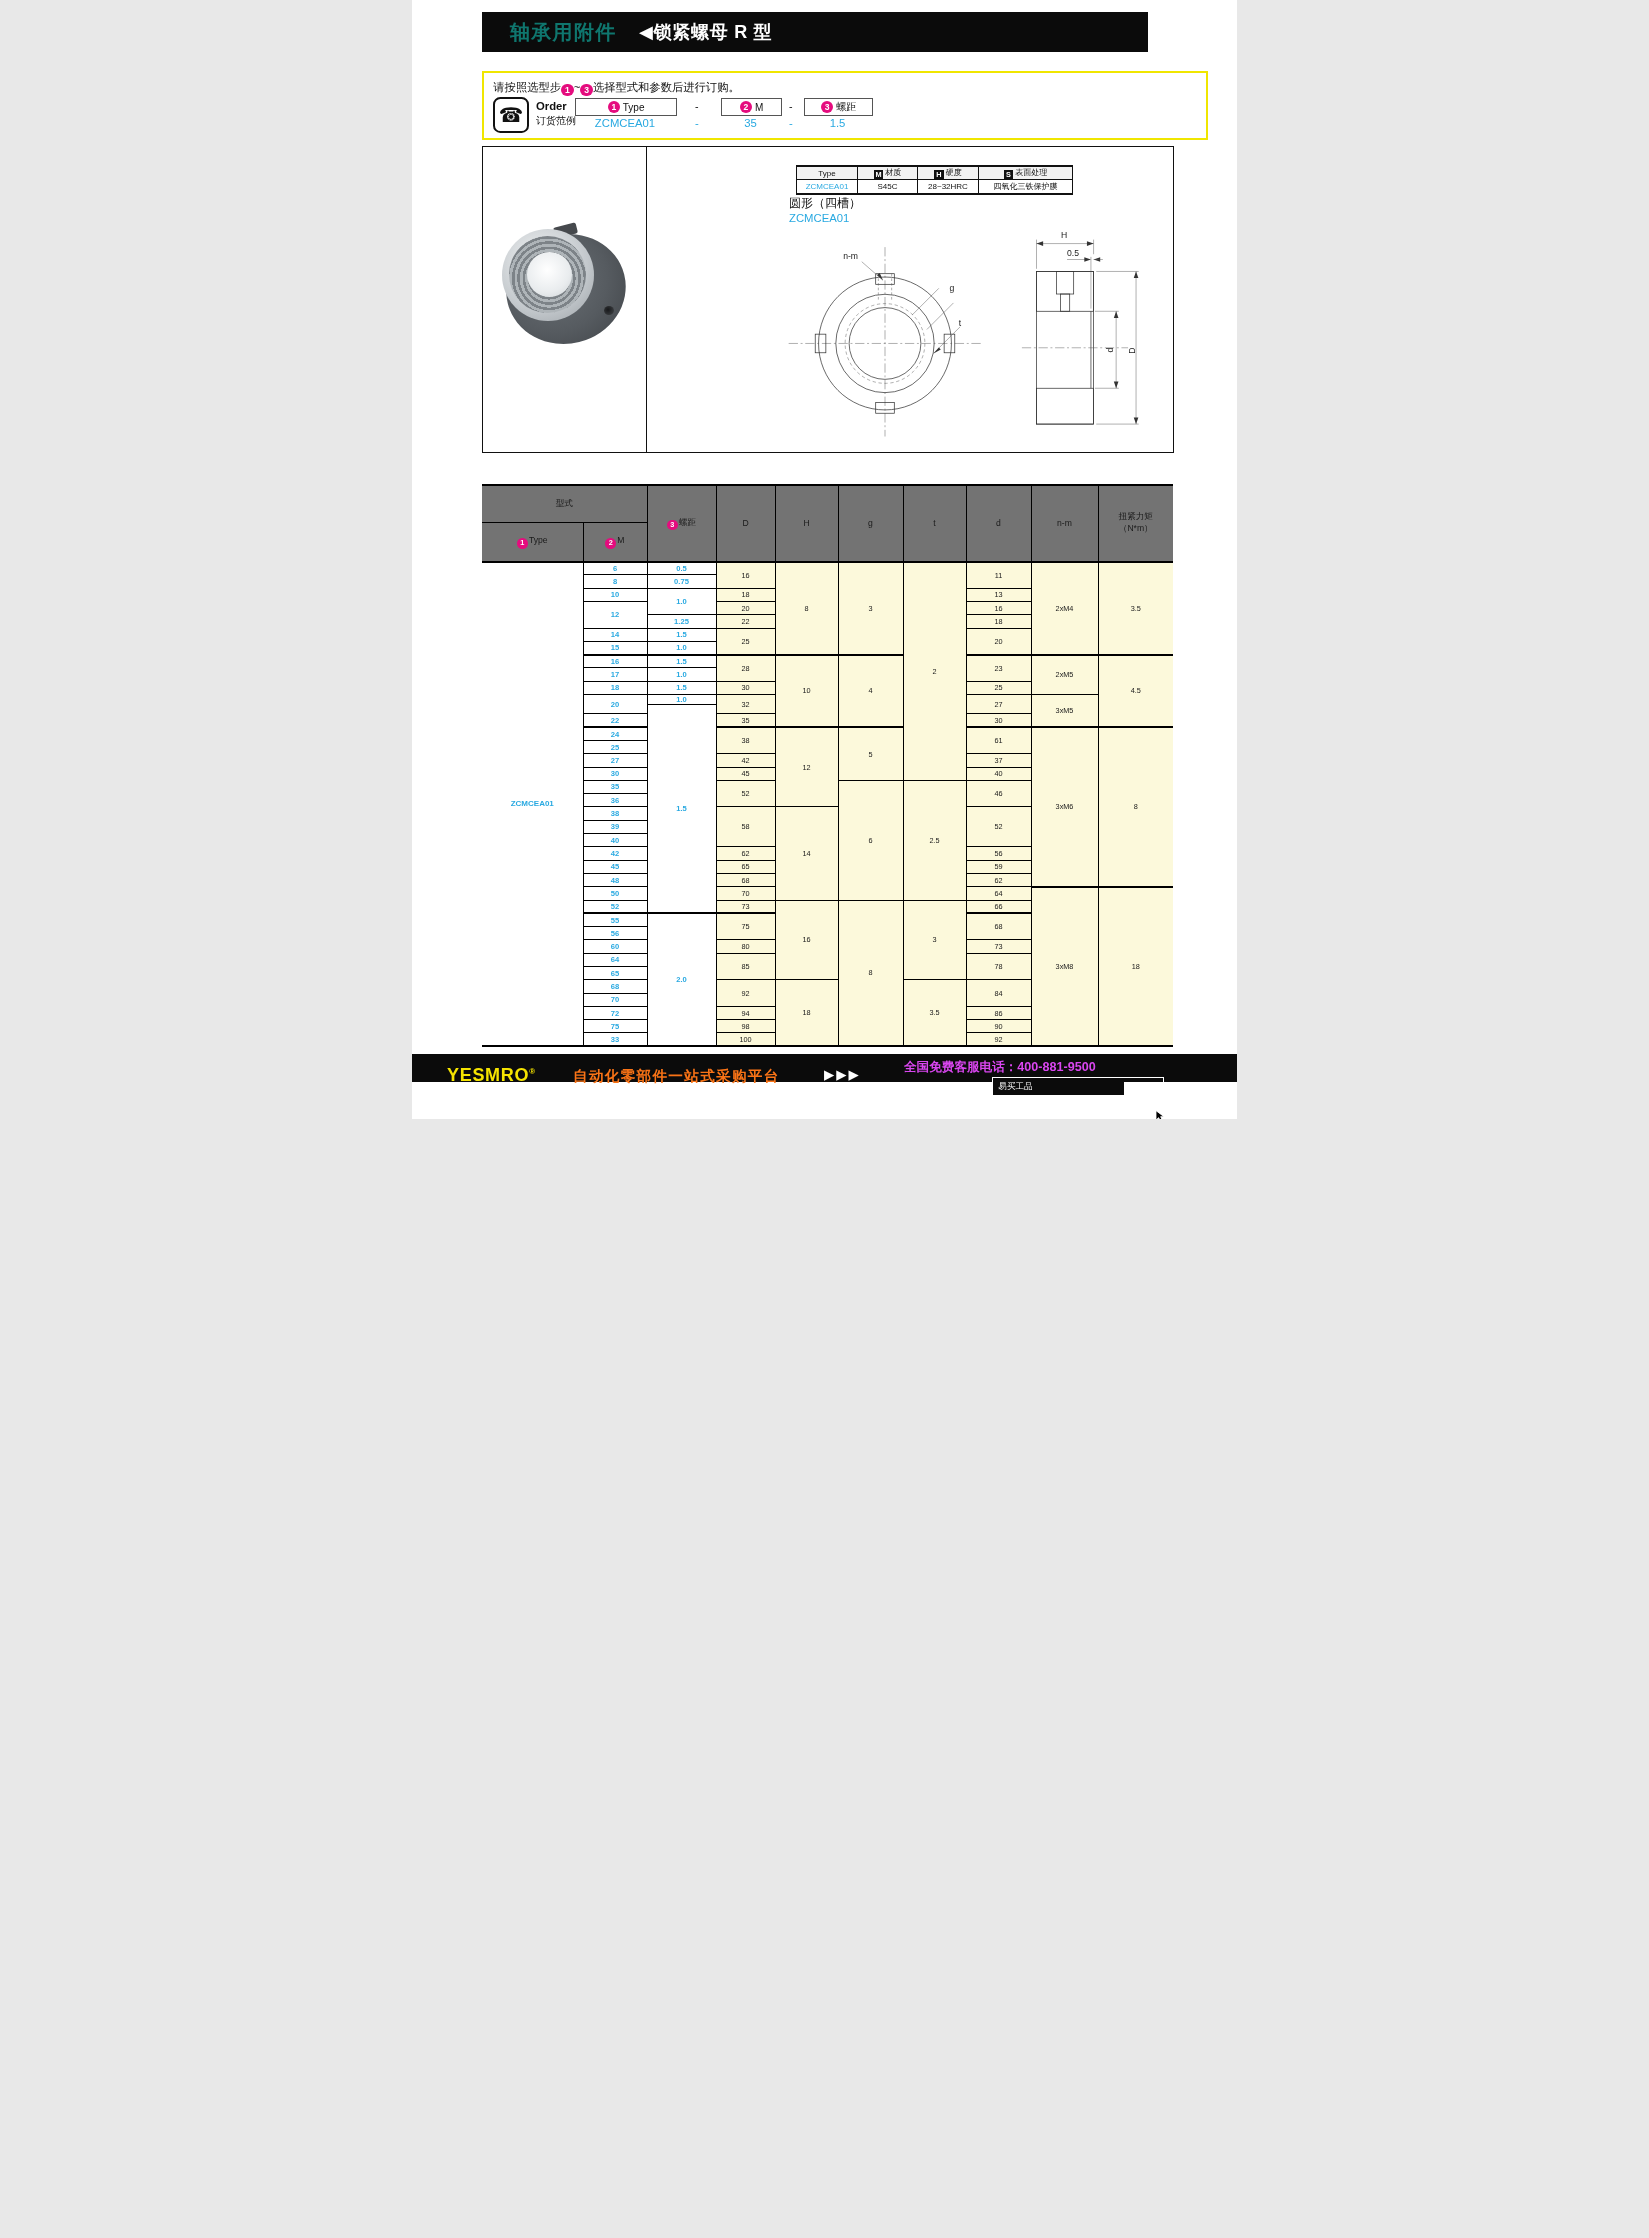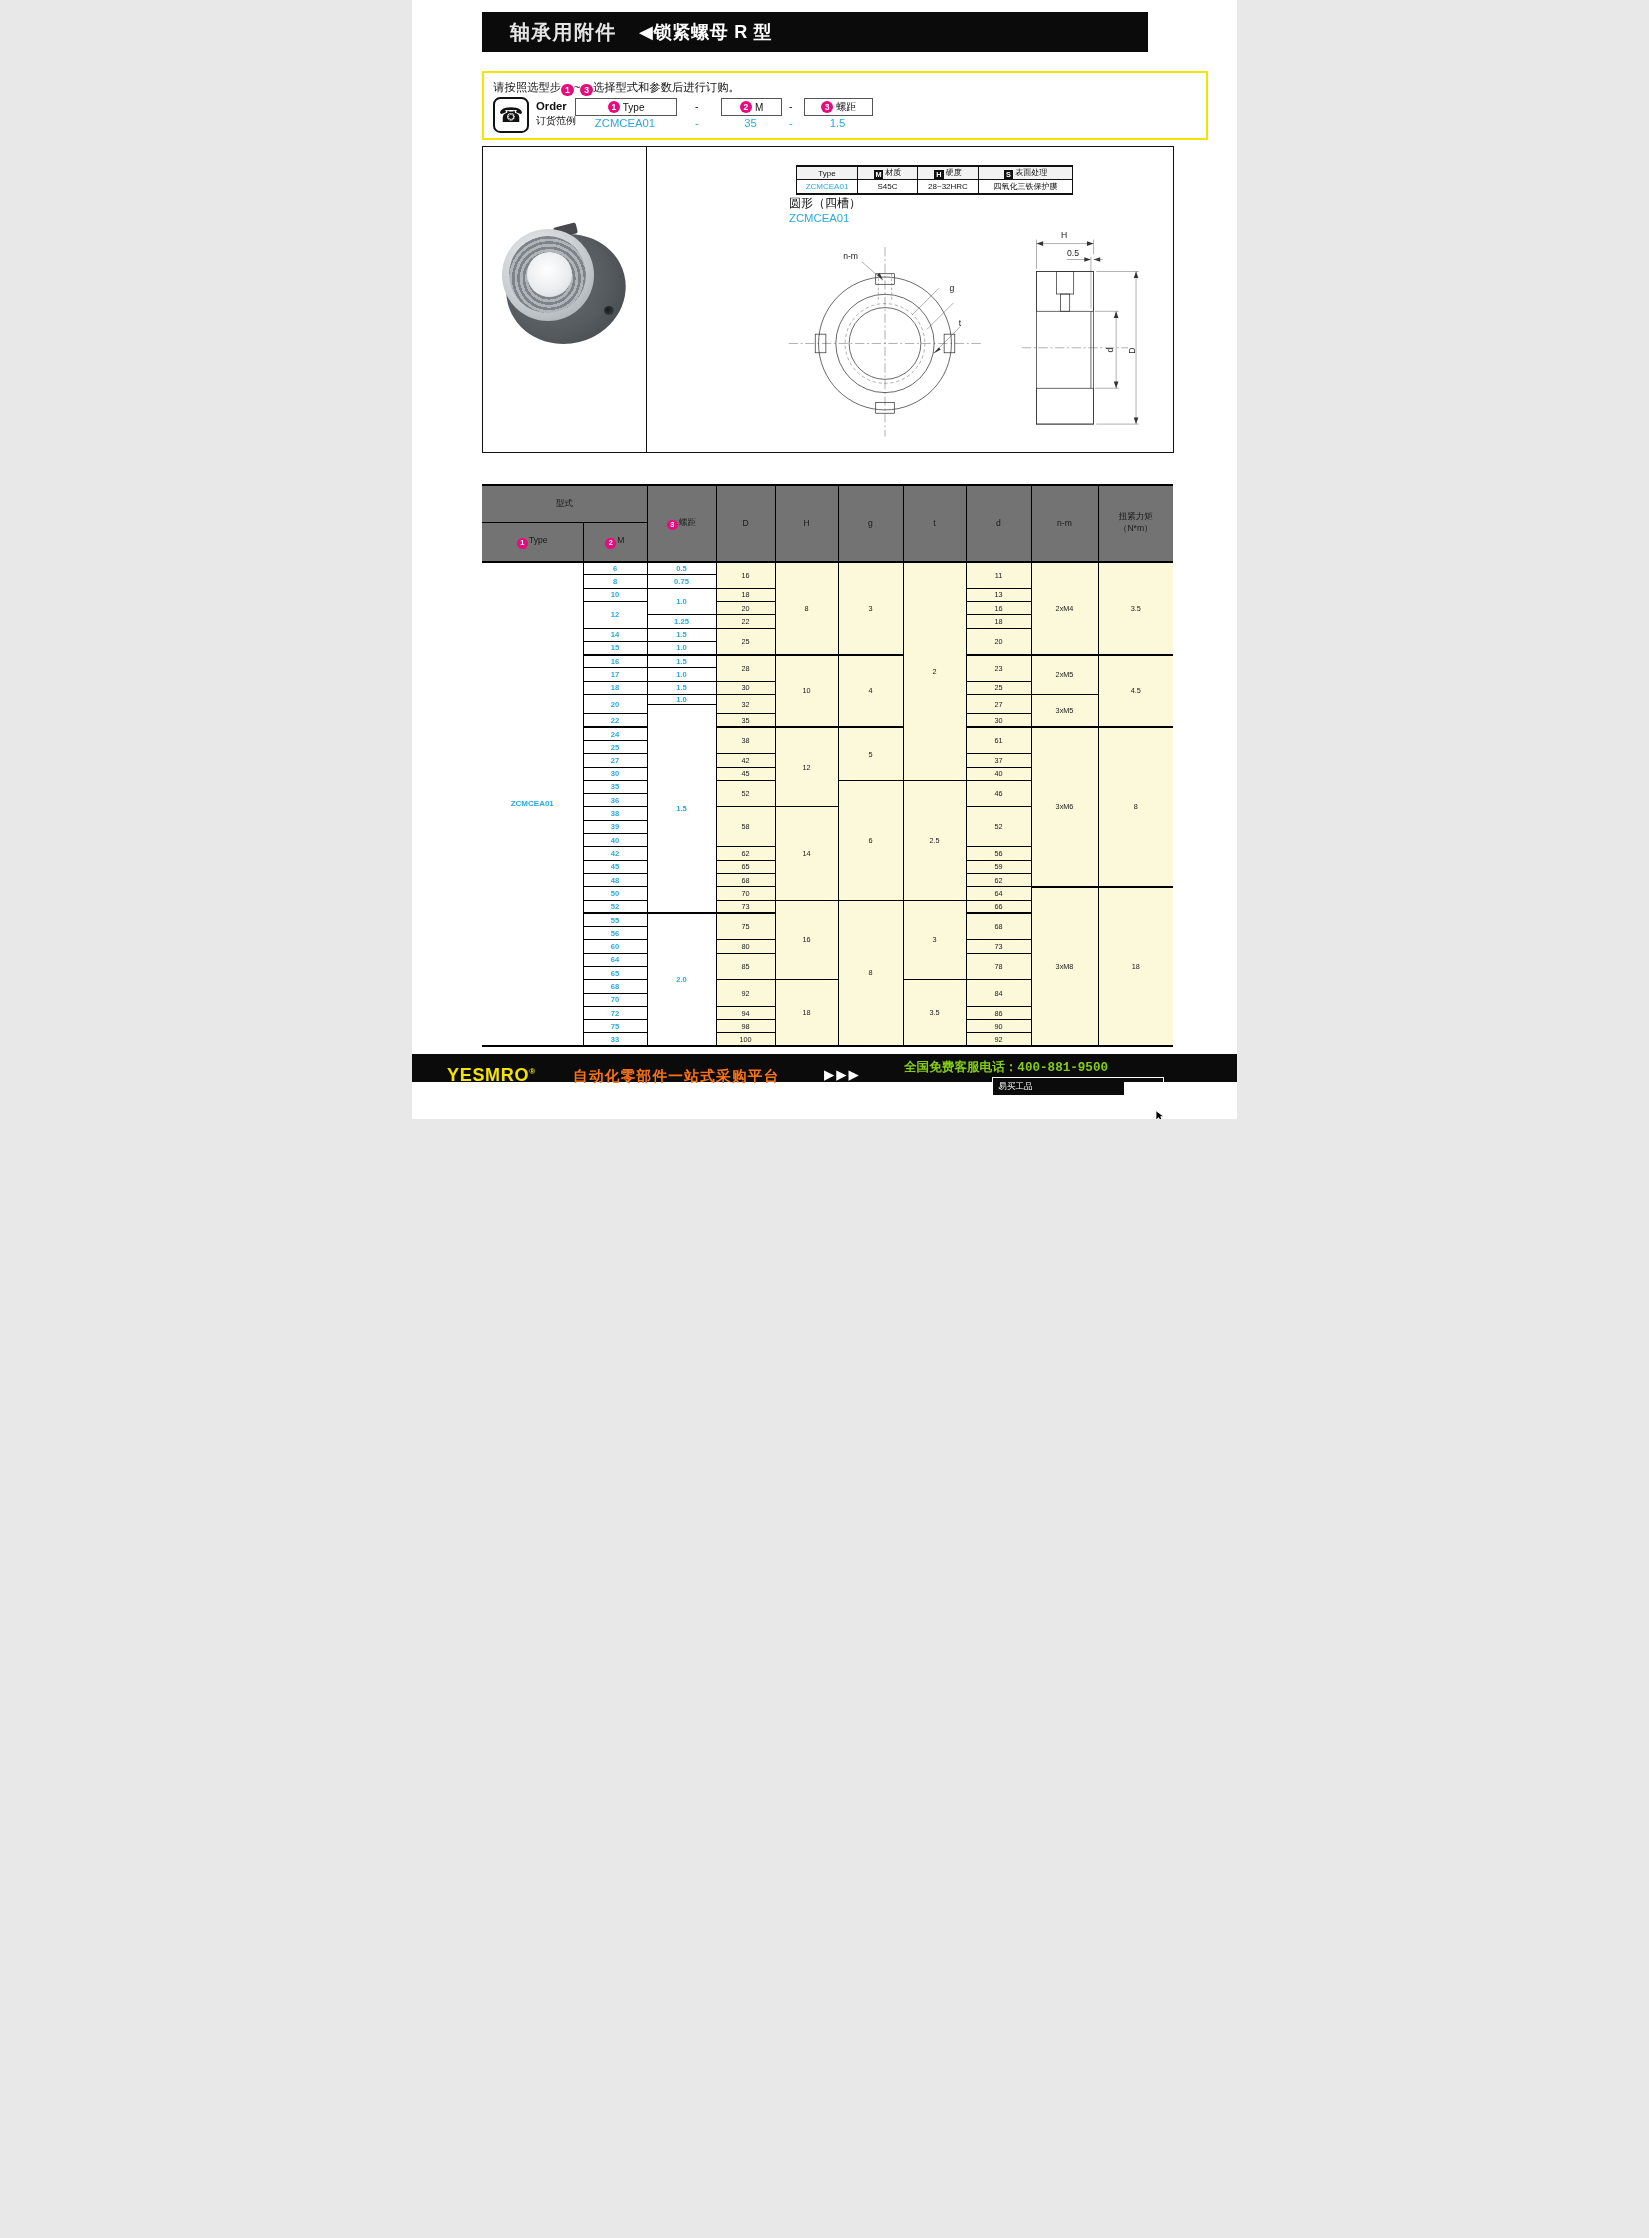--- a/index.html
+++ b/index.html
@@ -1,21 +1,21 @@
 <!DOCTYPE html>
 <html style="font-size:10.6px"><head>
 <meta charset="utf-8">
 <style>
   html,body{margin:0;padding:0;background:#e8e8e8;}
   .page{position:relative;width:825px;height:1119px;background:#fff;margin:0 auto;
         font-family:"Liberation Sans","DejaVu Sans",sans-serif;overflow:hidden;}
   
   .title-bar{position:absolute;left:70px;top:12px;width:666px;height:40px;background:#0b0b0b;
              display:flex;align-items:center;}
-  .title-cn{color:#e5e5e5;font-size:20px;font-weight:bold;margin-left:28px;letter-spacing:1.3px;}
+  .title-cn{color:#0f766e;font-size:20px;font-weight:bold;margin-left:28px;letter-spacing:1.3px;}
   .title-sub{color:#ffffff;font-size:18px;font-weight:bold;margin-left:22.6px;letter-spacing:0.7px;}
   
   .order-box{position:absolute;left:70px;top:71px;width:722px;height:65px;border:2px solid #f0e600;background:#fff;}
   .order-instruction{position:absolute;left:9.3px;top:6.7px;font-size:11.3px;color:#111;}
   .badge{display:inline-block;width:12.6px;height:12.6px;border-radius:50%;background:#e50c7e;color:#fff;
          font-size:8.6px;font-weight:bold;text-align:center;line-height:12.6px;vertical-align:-2px;}
   .phone-icon-box{position:absolute;left:9.3px;top:24px;width:32px;height:32px;border:2.7px solid #111;
                   border-radius:7.3px;display:flex;align-items:center;justify-content:center;}
   .phone-glyph{font-size:20px;color:#111;line-height:1;}
   .order-labels{position:absolute;left:52px;top:27px;}
@@ -78,21 +78,21 @@
   table.main td.bb-thick{border-bottom:2px solid #000;}
   table.main td.bb-none{border-bottom:none;}
   .hdr-badge{display:inline-block;width:10.6px;height:10.6px;border-radius:50%;background:#e50c7e;color:#fff;
              font-size:7.3px;font-weight:bold;text-align:center;line-height:10.6px;vertical-align:-2px;margin-right:1.3px;}
   
   .footer{position:absolute;left:0;top:1054px;width:825px;height:28px;background:#0b0b0b;color:#fff;}
   .logo{position:absolute;left:35px;top:10.6px;font-size:18px;font-weight:bold;color:#f5e400;letter-spacing:0.7px;}
   .logo sup{font-size:8px;}
   .slogan{position:absolute;left:161px;top:13.3px;font-size:14.6px;font-weight:bold;color:#f97316;letter-spacing:1.3px;}
   .fw-arrows{position:absolute;left:412px;top:13.3px;font-size:13.3px;color:#fff;letter-spacing:2px;}
-  .phone-line{position:absolute;left:492px;top:5.3px;font-size:12.6px;font-weight:bold;color:#84cc16;font-family:Liberation Mono, monospace;}
+  .phone-line{position:absolute;left:492px;top:5.3px;font-size:12.6px;font-weight:bold;color:#d946ef;}
   .web-line{position:absolute;left:492px;top:25px;font-size:10px;color:#fff;margin-left:20px;}
   .searchbar{position:absolute;left:580px;top:22.6px;width:170px;height:17.3px;border:1.3px solid #fff;display:flex;}
   .search-input{flex:1;background:#0b0b0b;color:#fff;font-size:8.6px;line-height:17.3px;padding-left:5.3px;}
   .search-btn{width:39px;background:#fff;color:#0b0b0b;font-size:8.6px;text-align:center;line-height:17.3px;position:relative;margin-top:40px;}
   .cursor-svg{position:absolute;right:-2.7px;bottom:-5.3px;}
 </style>
 </head>
 <body>
 
 <div class="page">

